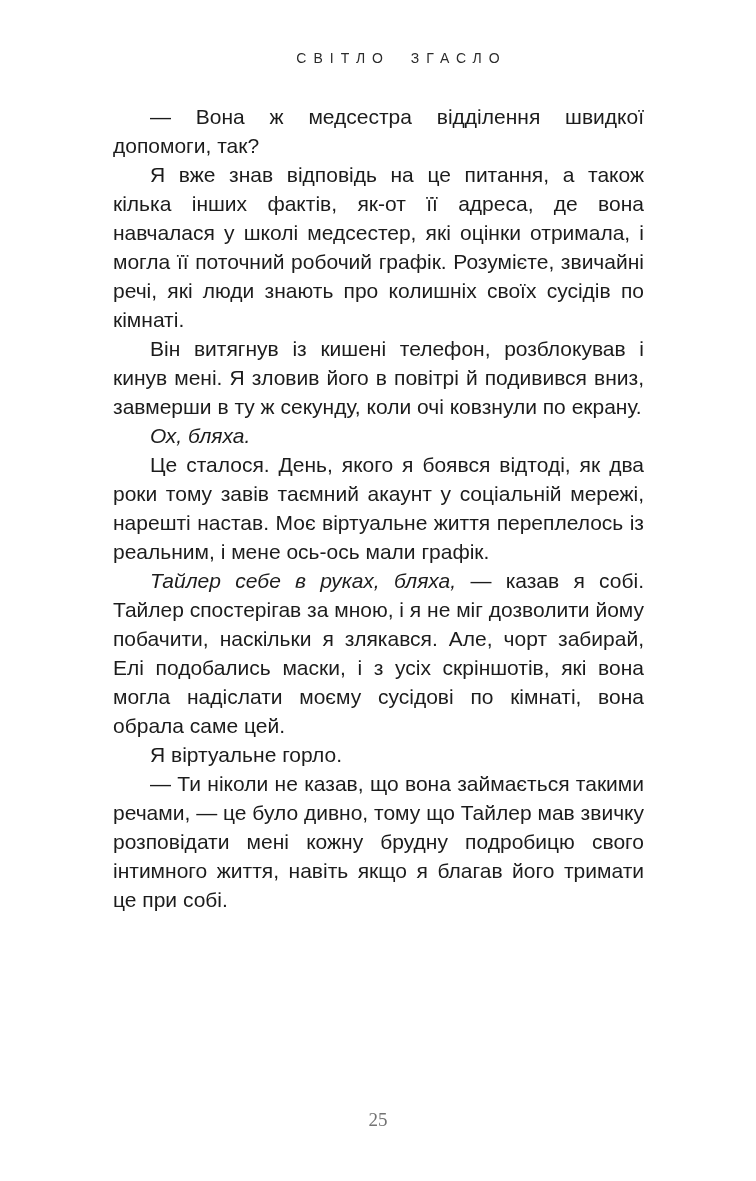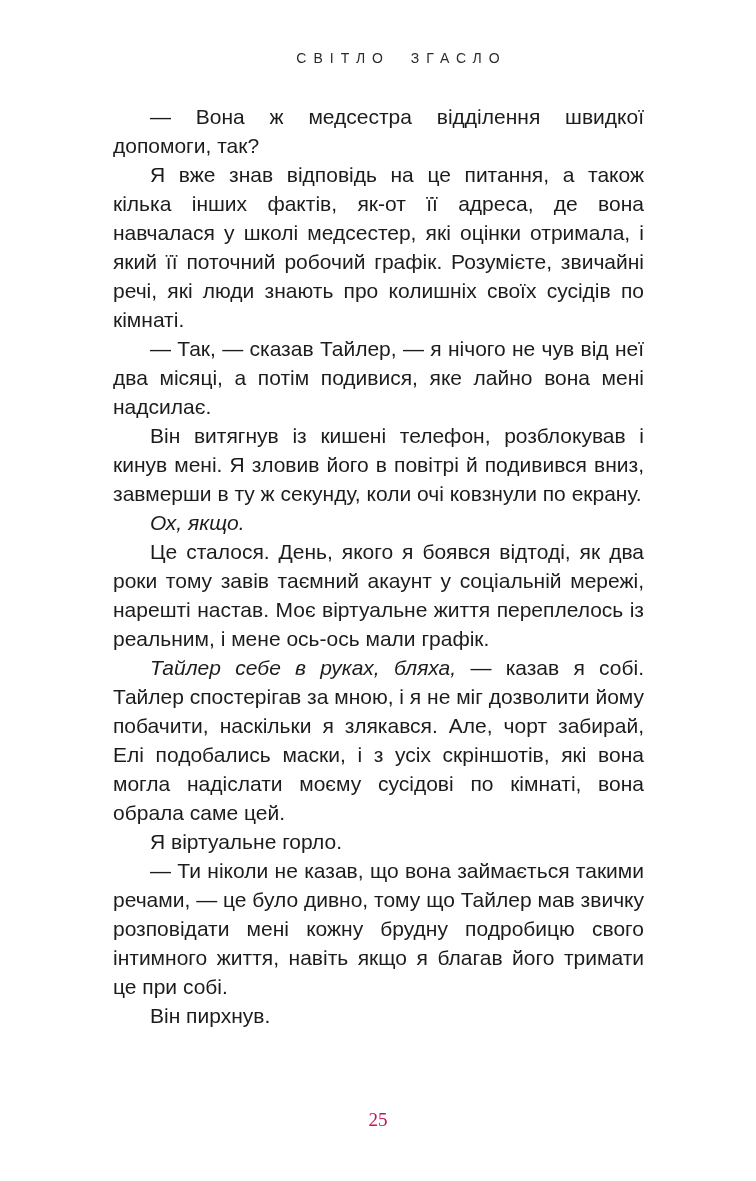--- a/index.html
+++ b/index.html
@@ -51,36 +51,34 @@
     font-style: italic;
   }
   .page-number {
     position: absolute;
     bottom: 50px;
     left: 0;
     right: 0;
     text-align: center;
     font-family: "Liberation Serif", "DejaVu Serif", serif;
     font-size: 19px;
-    color: #be185d;
+    color: #737373;
   }
 </style>
 </head>
 <body>
 
 <div class="page">
   <div class="running-head">Світло згасло</div>
 
   <div class="text-block">
       <p><span>— Вона ж медсестра відділення швидкої допомоги, так?</span></p>
-      <p><span>Я вже знав відповідь на це питання, а також кілька інших фактів, як-от її адреса, де вона навчалася у школі медсестер, які оцінки отримала, і який її поточний робочий графік. Розумієте, звичайні речі, які люди знають про колишніх своїх сусідів по кімнаті.</span></p>
-      <p><span>— Так, — сказав Тайлер, — я нічого не чув від неї два місяці, а потім подивися, яке лайно вона мені надсилає.</span></p>
+      <p><span>Я вже знав відповідь на це питання, а також кілька інших фактів, як-от її адреса, де вона навчалася у школі медсестер, які оцінки отримала, і могла її поточний робочий графік. Розумієте, звичайні речі, які люди знають про колишніх своїх сусідів по кімнаті.</span></p>
       <p><span>Він витягнув із кишені телефон, розблокував і кинув мені. Я зловив його в повітрі й подивився вниз, завмерши в ту ж секунду, коли очі ковзнули по екрану.</span></p>
-      <p><span class="italic">Ох, якщо.</span></p>
+      <p><span class="italic">Ох, бляха.</span></p>
       <p><span>Це сталося. День, якого я боявся відтоді, як два роки тому завів таємний акаунт у соціальній мережі, нарешті настав. Моє віртуальне життя переплелось із реальним, і мене ось-ось мали графік.</span></p>
       <p><span class="italic">Тайлер себе в руках, бляха,</span><span> — казав я собі. Тайлер спостерігав за мною, і я не міг дозволити йому побачити, наскільки я злякався. Але, чорт забирай, Елі подобались маски, і з усіх скріншотів, які вона могла надіслати моєму сусідові по кімнаті, вона обрала саме цей.</span></p>
       <p><span>Я віртуальне горло.</span></p>
       <p><span>— Ти ніколи не казав, що вона займається такими речами, — це було дивно, тому що Тайлер мав звичку розповідати мені кожну брудну подробицю свого інтимного життя, навіть якщо я благав його тримати це при собі.</span></p>
-      <p><span>Він пирхнув.</span></p>
     </div>
 
   <div class="page-number">25</div>
 </div>
 
 </body></html>

